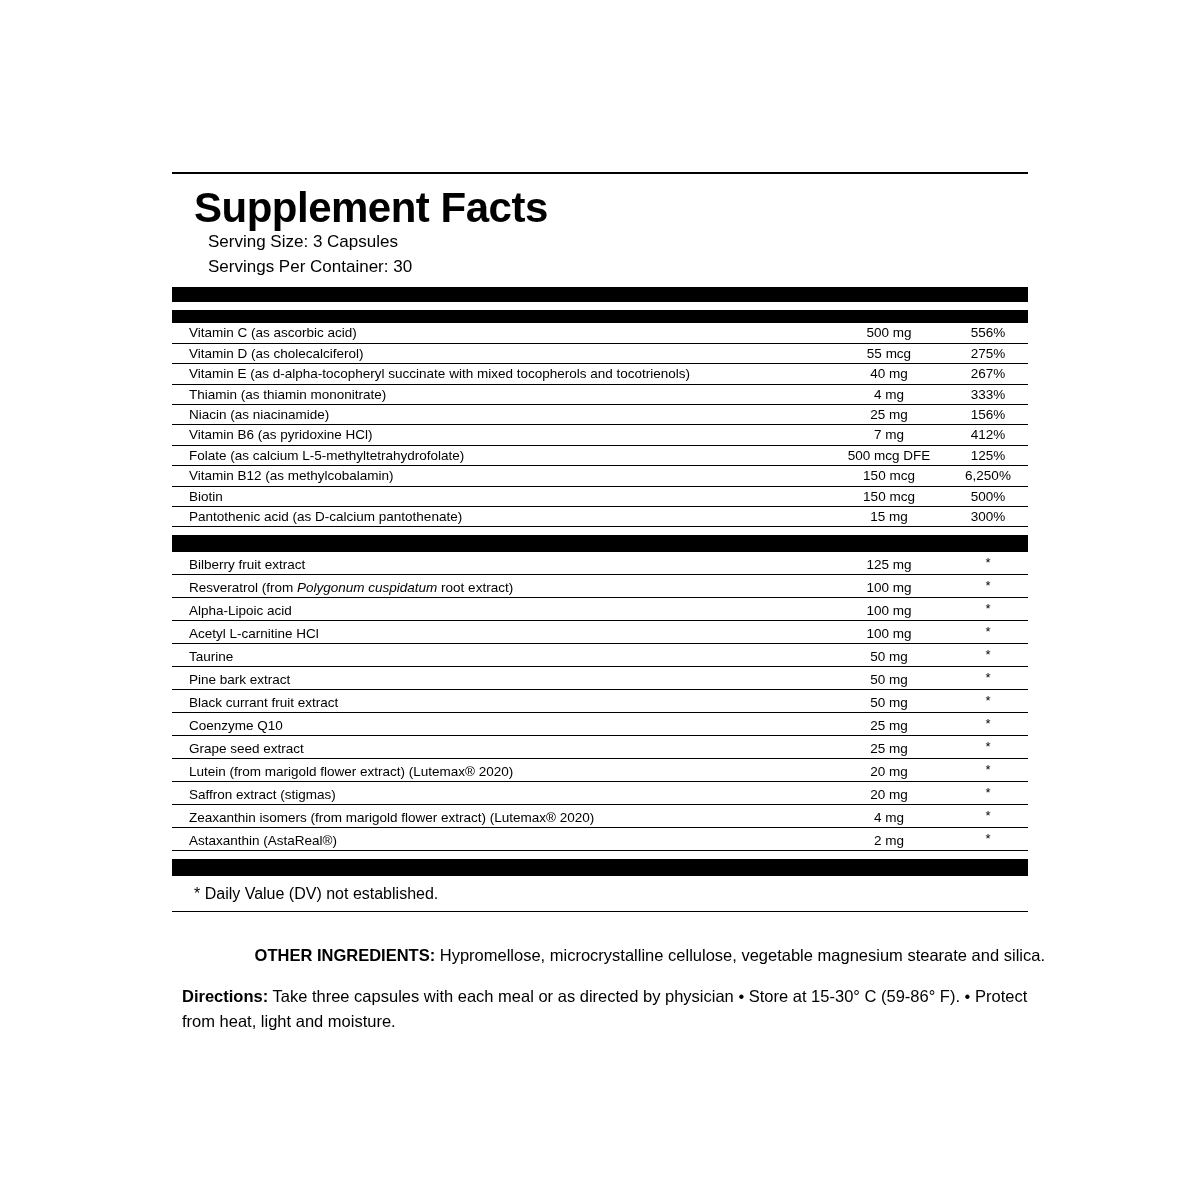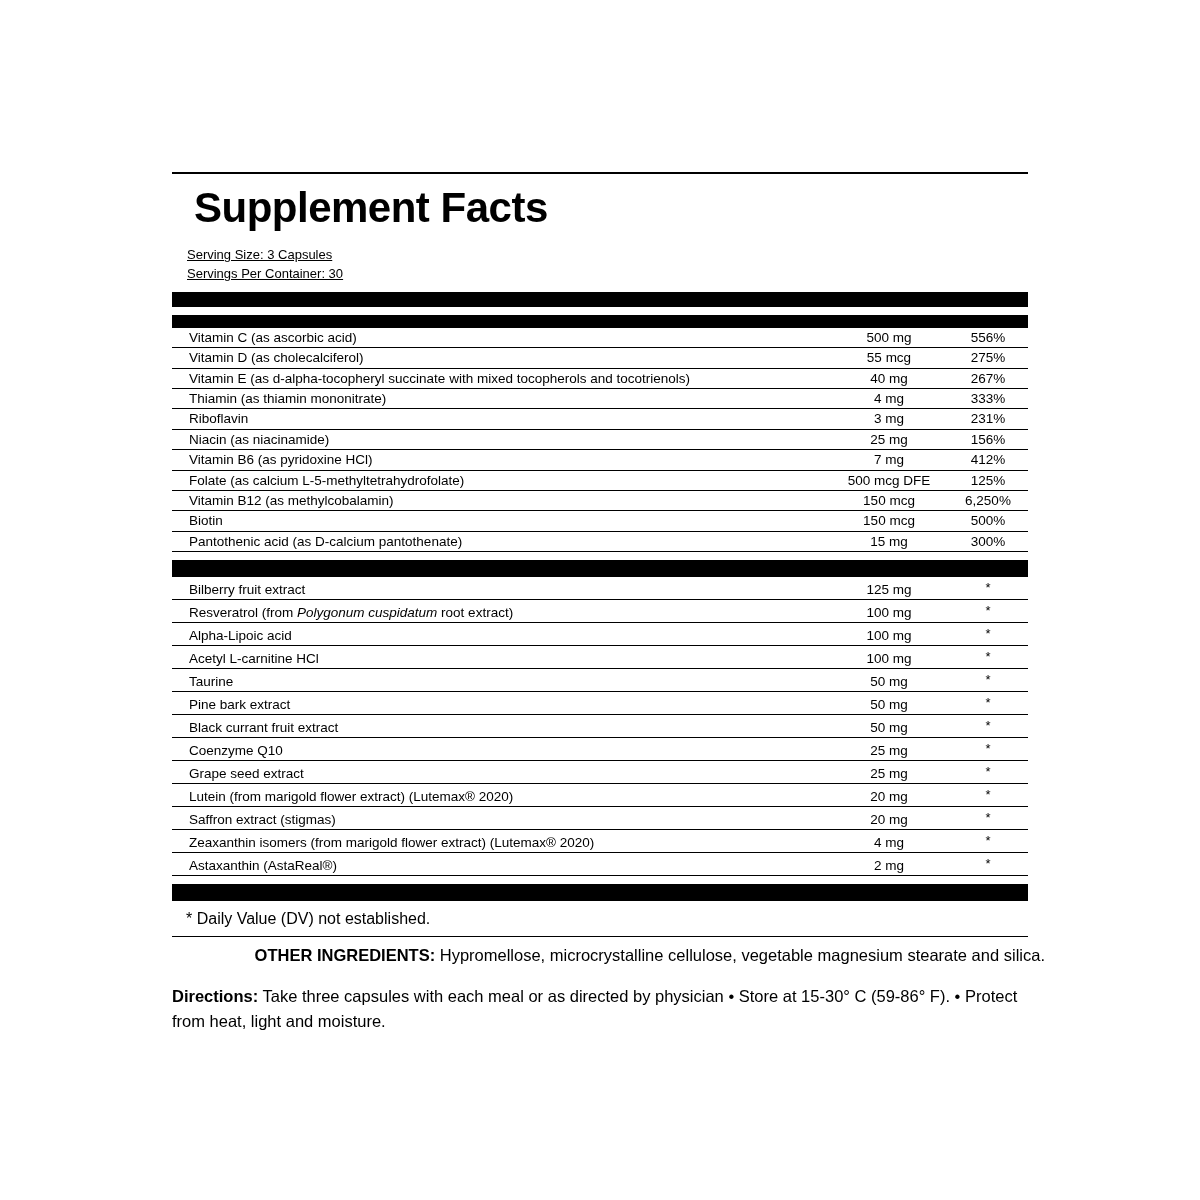--- a/index.html
+++ b/index.html
@@ -25,29 +25,28 @@
 
   .top-rule {
     border-top: 2px solid #000;
     width: 856px;
   }
 
   .title {
     font-size: 42px;
     font-weight: bold;
     letter-spacing: -0.5px;
-    margin: 12px 0 16px 22px;
+    margin: 12px 0 0 22px;
     line-height: 1.05;
   }
 
   .serving-line {
-    font-size: 13px;
-    margin-left: 15px;
+    font-size: 17px;
+    margin-left: 36px;
     line-height: 1.45;
-    text-decoration: underline;
   }
 
   .bar {
     background: #000;
     height: 15px;
     width: 856px;
     margin-top: 8px;
   }
   .bar.thin { height: 13px; }
   .bar.tall { height: 17px; }
@@ -91,21 +90,21 @@
     line-height: 19.4px;
     font-size: 13.5px;
   }
   .ing-row td.name { padding-left: 17px; }
   .ing-row td.amt { text-align: center; padding-right: 6px; }
   .ing-row td.dv  { text-align: center; }
   .ing-row td.dv.star { font-size: 13px; vertical-align: middle; line-height: 22px;}
 
   .footnote {
     font-size: 16px;
-    margin: 9px 0 0 14px;
+    margin: 9px 0 0 22px;
   }
 
   .rule-thin {
     border-top: 1px solid #000;
     width: 856px;
     margin-top: 8px;
   }
 
   .other-ing {
     position: absolute;
@@ -113,21 +112,21 @@
     top: 944px;
     width: 880px;
     font-size: 16.5px;
     line-height: 1.35;
     text-align: right;
   }
   .other-ing b { font-weight: bold; }
 
   .directions {
     position: absolute;
-    left: 172px;
+    left: 182px;
     top: 984px;
     width: 880px;
     font-size: 16.5px;
     line-height: 1.5;
   }
   .directions b { font-weight: bold; }
 
   i { }
 </style>
 </head>
@@ -168,25 +167,20 @@
           <td class="name">Vitamin E (as d-alpha-tocopheryl succinate with mixed tocopherols and tocotrienols)</td>
           <td class="amt">40 mg</td>
           <td class="dv">267%</td>
         </tr>
         <tr class="ing-row">
           <td class="name">Thiamin (as thiamin mononitrate)</td>
           <td class="amt">4 mg</td>
           <td class="dv">333%</td>
         </tr>
         <tr class="ing-row">
-          <td class="name">Riboflavin</td>
-          <td class="amt">3 mg</td>
-          <td class="dv">231%</td>
-        </tr>
-        <tr class="ing-row">
           <td class="name">Niacin (as niacinamide)</td>
           <td class="amt">25 mg</td>
           <td class="dv">156%</td>
         </tr>
         <tr class="ing-row">
           <td class="name">Vitamin B6 (as pyridoxine HCl)</td>
           <td class="amt">7 mg</td>
           <td class="dv">412%</td>
         </tr>
         <tr class="ing-row">

